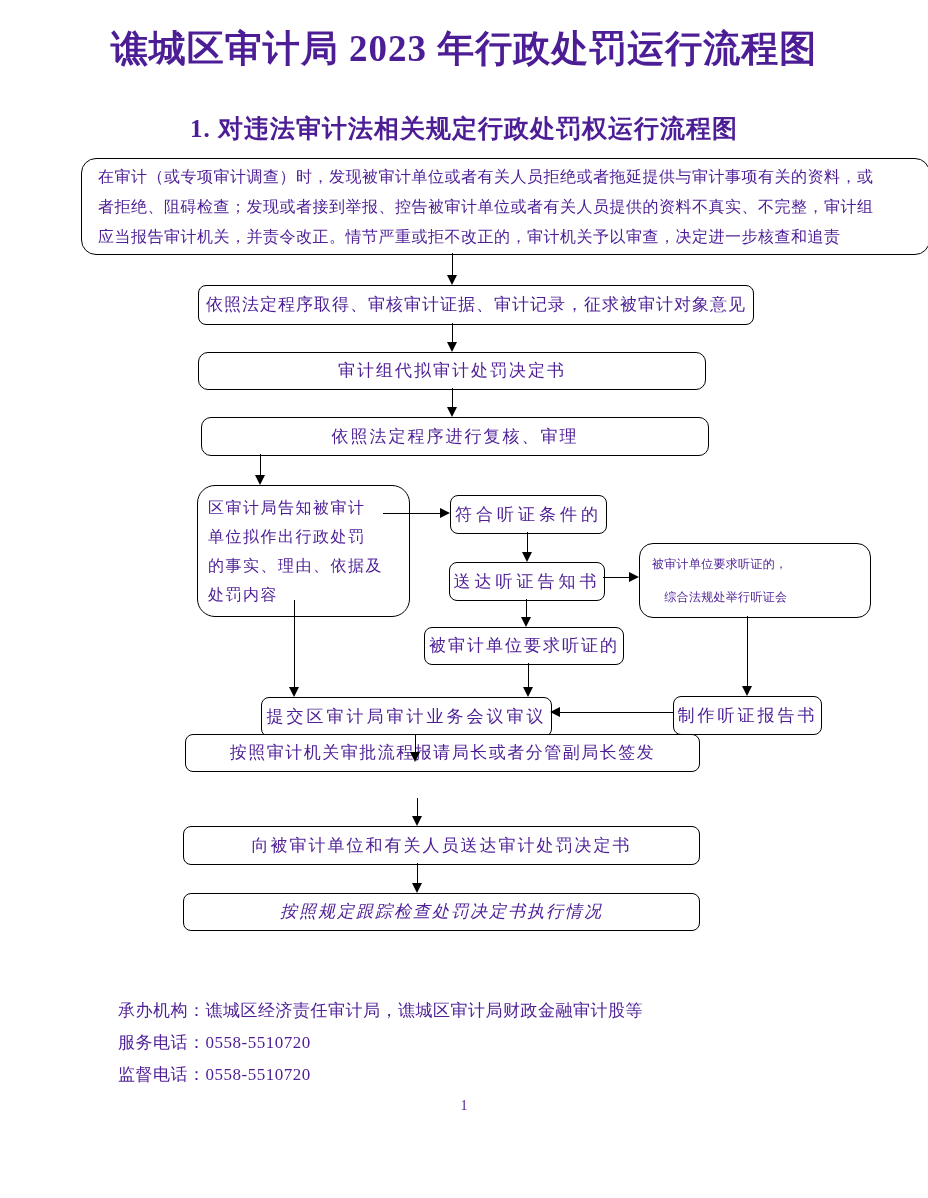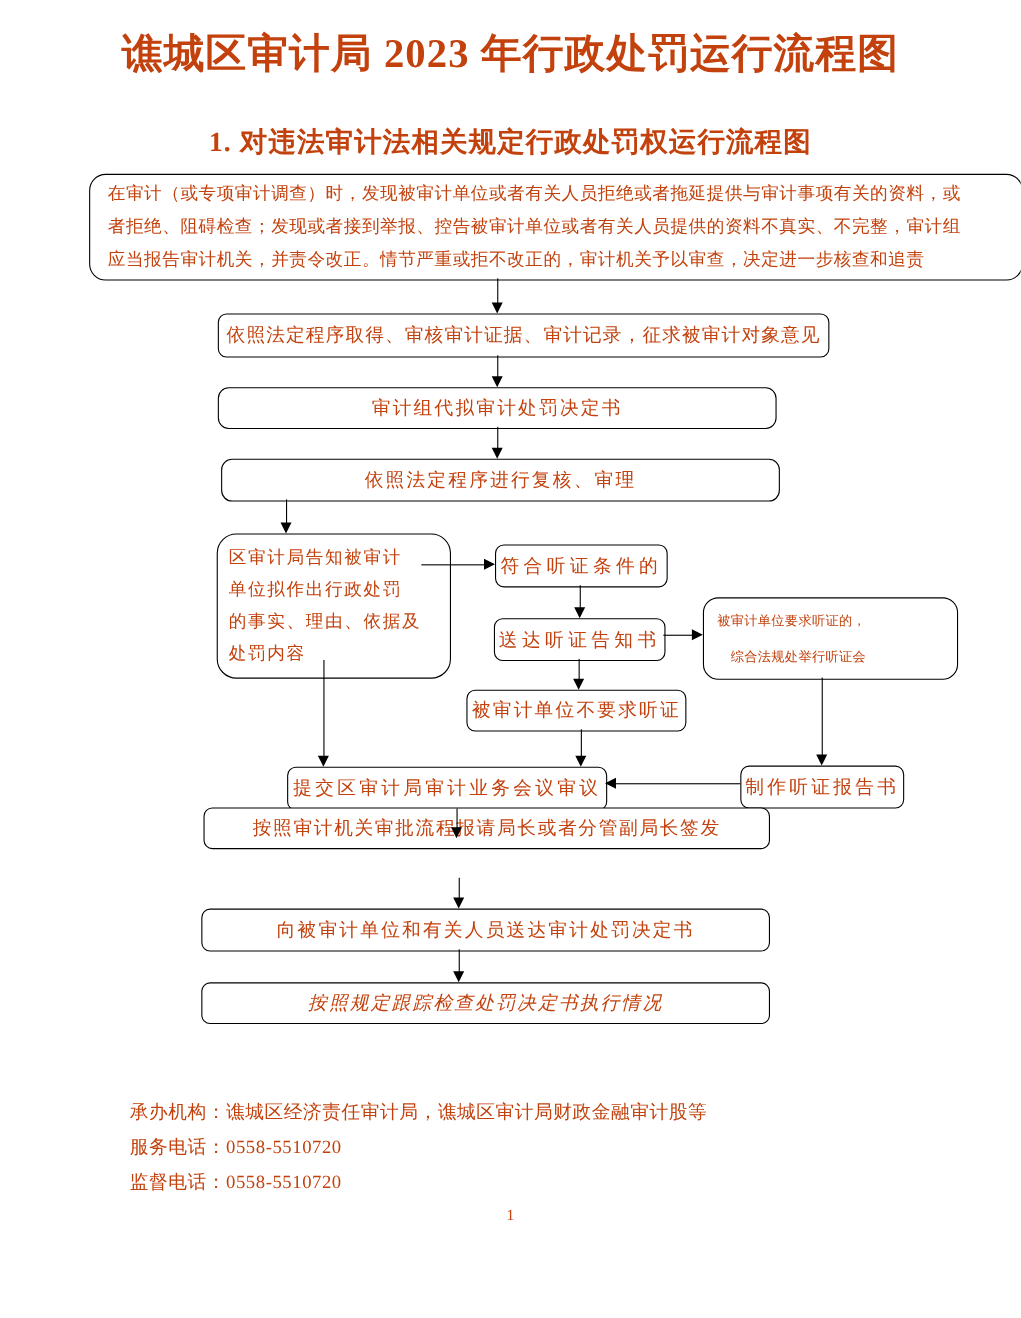--- a/index.html
+++ b/index.html
@@ -1,17 +1,17 @@
 <!DOCTYPE html>
 <html><head>
 <meta charset="utf-8">
 <style>
   html,body{margin:0;padding:0;background:#fff;}
   .page{position:relative;width:928px;height:1198px;background:#ffffff;
-        font-family:"Liberation Serif","DejaVu Serif",serif;color:#c2410c;overflow:hidden;}
+        font-family:"Liberation Serif","DejaVu Serif",serif;color:#4c1d95;overflow:hidden;}
 
   .title{position:absolute;top:24px;left:0;right:0;text-align:center;
          font-size:37px;font-weight:bold;letter-spacing:1px;}
   .subtitle{position:absolute;top:112px;left:0;right:0;text-align:center;
          font-size:25px;font-weight:bold;letter-spacing:1px;}
 
   .node{position:absolute;border:1.5px solid #000;background:#fff;
         display:flex;align-items:center;justify-content:center;
         white-space:pre-line;font-size:17px;line-height:30px;text-align:center;}
   .nowrap{white-space:nowrap;}
@@ -84,21 +84,21 @@
   <div class="node nowrap" id="b3">审计组代拟审计处罚决定书</div>
   <div class="node nowrap" id="b4">依照法定程序进行复核、审理</div>
   <div class="node" id="b5">区审计局告知被审计
 单位拟作出行政处罚
 的事实、理由、依据及
 处罚内容</div>
   <div class="node nowrap" id="b6">符合听证条件的</div>
   <div class="node nowrap" id="b7">送达听证告知书</div>
   <div class="node" id="b8">被审计单位要求听证的，
 综合法规处举行听证会</div>
-  <div class="node nowrap" id="b9">被审计单位不要求听证</div>
+  <div class="node nowrap" id="b9">被审计单位要求听证的</div>
   <div class="node nowrap" id="b10">提交区审计局审计业务会议审议</div>
   <div class="node nowrap" id="b11">制作听证报告书</div>
   <div class="node nowrap" id="b12">按照审计机关审批流程报请局长或者分管副局长签发</div>
   <div class="node nowrap" id="b13">向被审计单位和有关人员送达审计处罚决定书</div>
   <div class="node nowrap" id="b14">按照规定跟踪检查处罚决定书执行情况</div>
 
   <div class="av" id="a1"></div>
   <div class="av" id="a2"></div>
   <div class="av" id="a3"></div>
   <div class="av" id="a4"></div>

